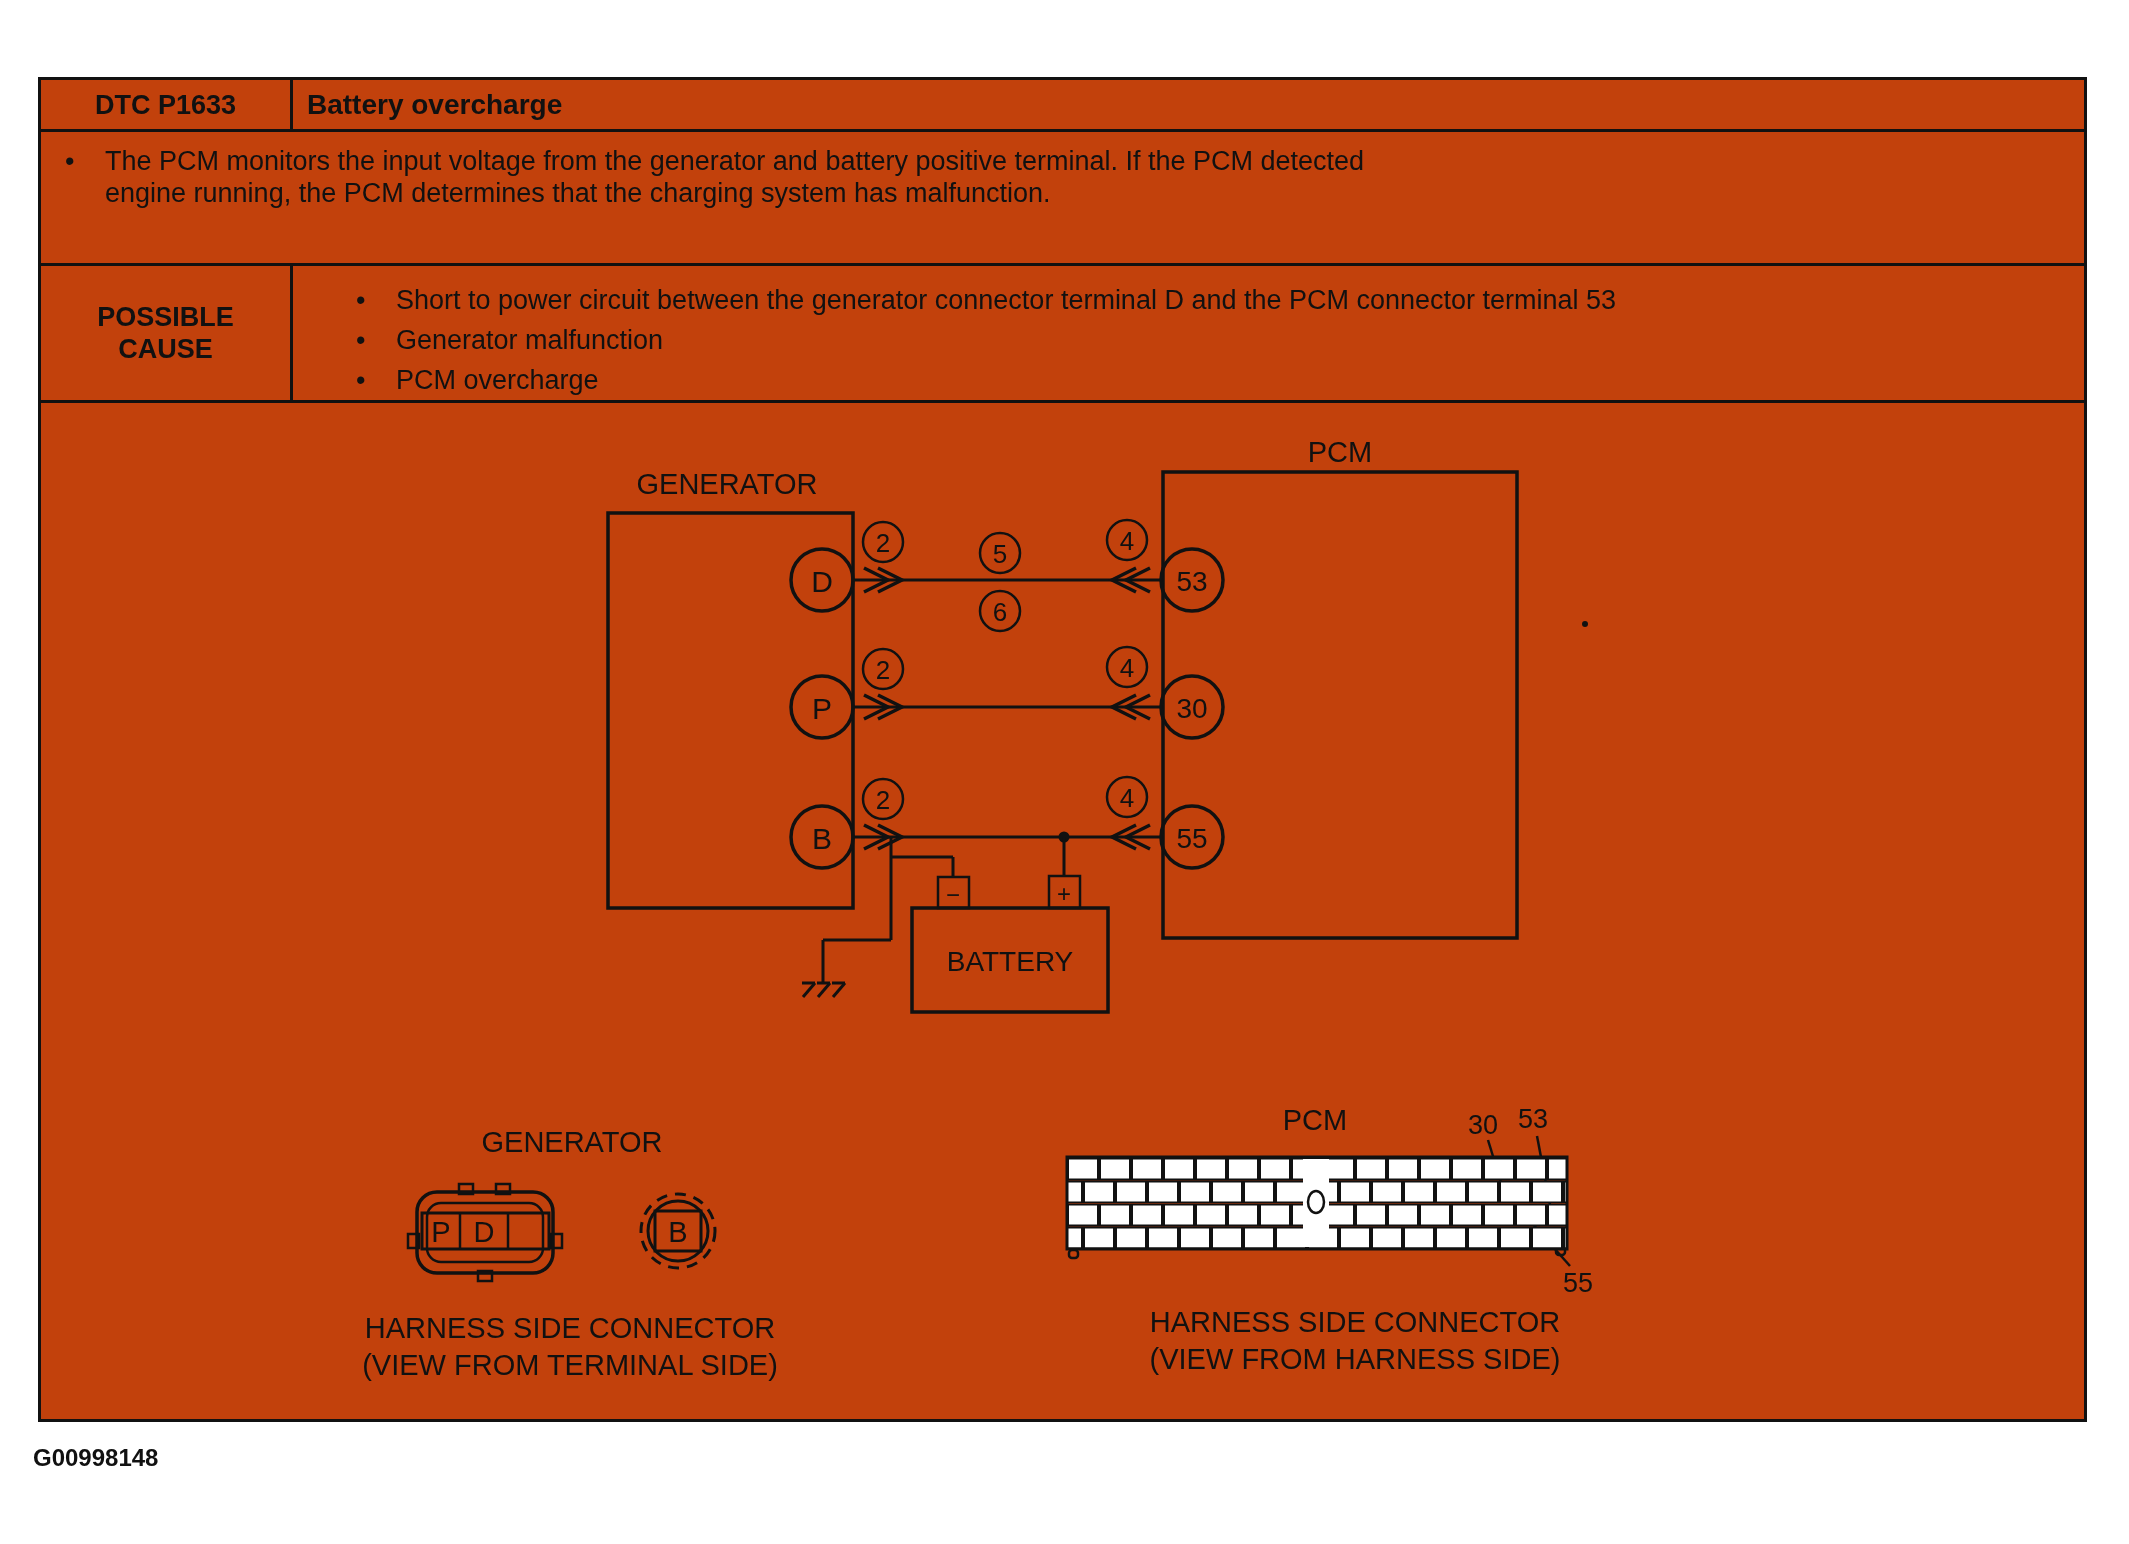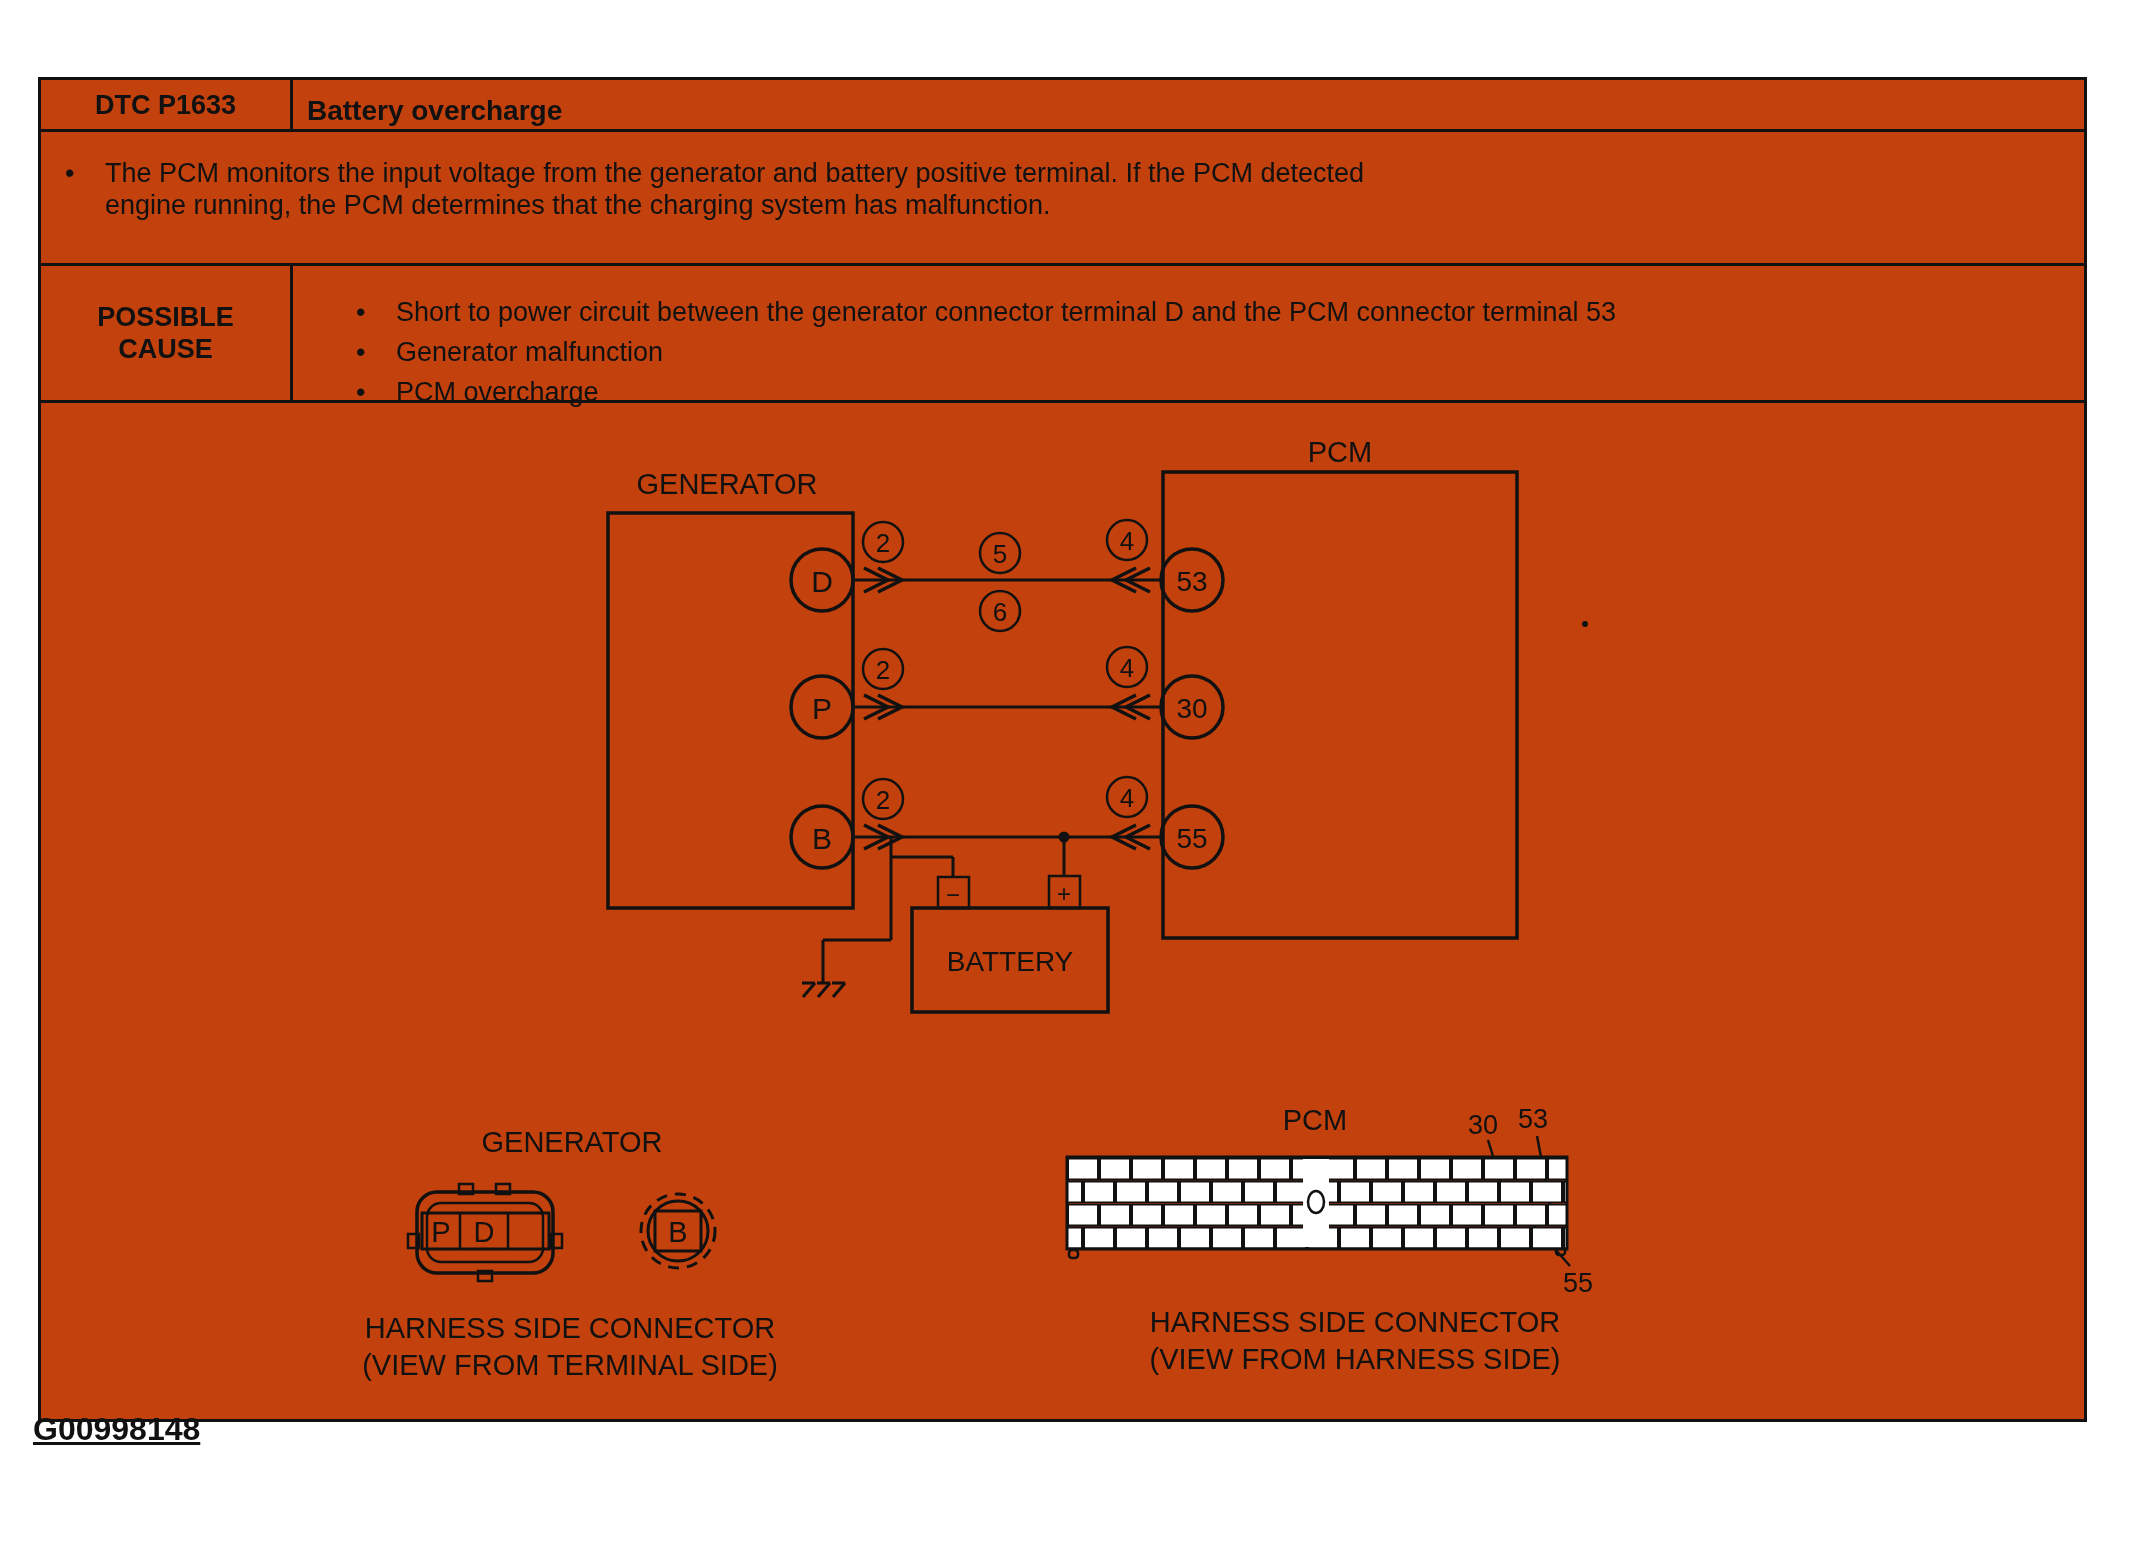--- a/index.html
+++ b/index.html
@@ -5,36 +5,36 @@
   html,body{margin:0;padding:0;background:#fff;}
   .page{position:relative;width:2129px;height:1544px;background:#fff;overflow:hidden;
         font-family:"Liberation Sans",sans-serif;color:#111;}
   .doc-table{position:absolute;left:38px;top:77px;width:2049px;height:1345px;
              border:3px solid #111;box-sizing:border-box;background:#c2410c;}
   .trow{display:flex;border-bottom:3px solid #111;box-sizing:border-box;}
   .trow.last{border-bottom:none;}
   .cell-left{width:252px;flex:0 0 252px;border-right:3px solid #111;box-sizing:border-box;
              display:flex;flex-direction:column;align-items:center;justify-content:center;
              font-weight:bold;font-size:27px;line-height:32px;text-align:center;}
-  .cell-right{flex:1;position:relative;box-sizing:border-box;margin-top:12px;}
+  .cell-right{flex:1;position:relative;box-sizing:border-box;}
   .row1{height:52px;}
   .row1 .cell-right{display:flex;align-items:center;padding-left:14px;
                     font-weight:bold;font-size:28px;}
   .row2{height:134px;}
   .row3{height:137px;gap:39px;}
   .row4{height:1016px;position:relative;}
   .bullet-block{padding:13px 20px 0 24px;}
   .bullet-row{display:flex;align-items:flex-start;}
   .bullet{width:40px;flex:0 0 40px;font-size:27px;line-height:32px;}
   .para{font-size:27px;line-height:32px;}
   .b{font-weight:bold;}
   .cause-list{padding:14px 20px 0 24px;}
   .cause-item{display:flex;font-size:27px;line-height:40px;}
   .cause-item .bullet{line-height:40px;}
-  .figure-code{position:absolute;left:33px;top:1411px;font-size:32px;font-weight:bold;text-decoration:underline;}
+  .figure-code{position:absolute;left:33px;top:1444px;font-size:24px;font-weight:bold;}
   svg text{font-family:"Liberation Sans",sans-serif;fill:#111;}
   svg .stroke{stroke:#111;fill:none;}
 </style>
 </head>
 <body>
 
 <div class="page">
 
   <div class="doc-table">
 

